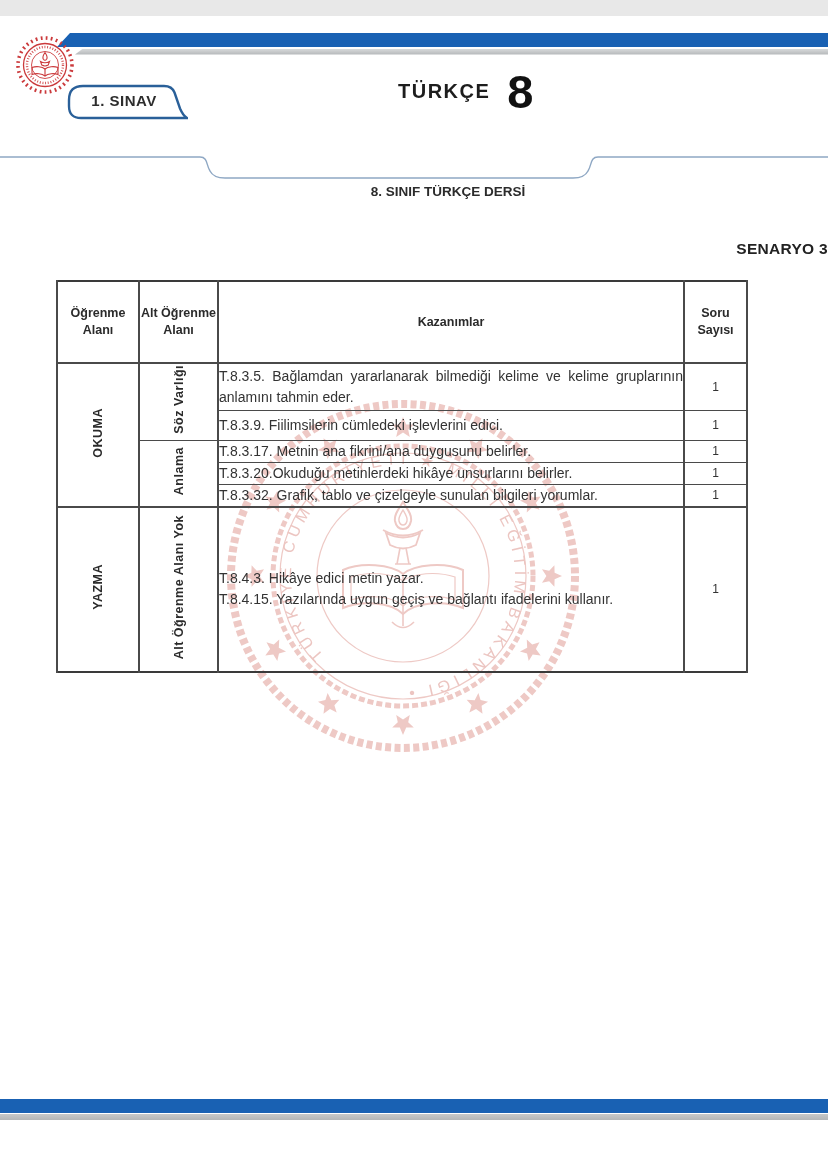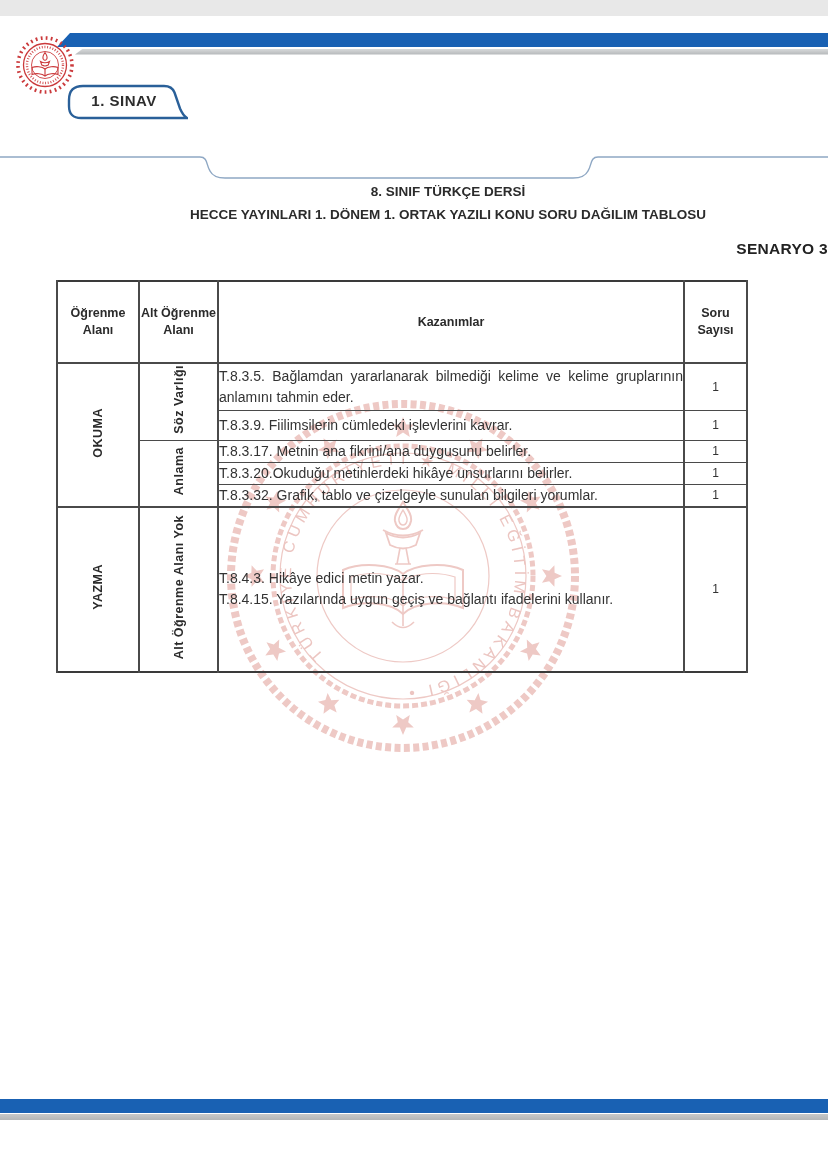--- a/index.html
+++ b/index.html
@@ -84,28 +84,31 @@
     </g>
   </svg>
 
   <div class="exam-badge">
     <svg width="121" height="36" viewBox="0 0 121 36">
       <path d="M16 2 H97 Q105 2 107.5 8.5 L113 24.5 Q116 31.5 120 34 L14 34 Q2 34 2 22 V16 Q2 2 16 2 Z" fill="#ffffff" stroke="#2a6099" stroke-width="2.4"></path>
     </svg>
     <span class="lbl">1. SINAV</span>
   </div>
 
+  <div class="subject-block">
+    <span class="subject-name">TÜRKÇE</span>
+    <span class="grade-num">8</span>
+  </div>
 
   <svg class="header-rule" viewBox="0 0 828 28">
     <path d="M0 2 H200 C208 2 206 10 210 16 Q213.5 23 225 23 H573 Q584.5 23 588 16 C592 10 590 2 598 2 H828" fill="none" stroke="#8fa8c4" stroke-width="1.4"></path>
   </svg>
 
   <div class="titles">
     <div class="title-line1">8. SINIF TÜRKÇE DERSİ</div>
-    <div class="title-line2">HECCE YAYINLARI 1. DÖNEM 1. ORTAK YAZILI KONU SORU DAĞILIM TABLOSU</div>
   </div>
   <div class="scenario">SENARYO 3</div>
 
   <svg class="watermark" viewBox="0 0 360 360">
     <defs>
       <path id="wm-textcircle" d="M100.8 259.2 A112 112 0 0 1 259.2 100.8 A112 112 0 0 1 100.8 259.2"></path>
       <g id="wm-star">
         <path d="M0 -11 L3.2 -3.6 L10.8 -3.4 L5.2 1.8 L6.8 9 L0 4.6 L-6.8 9 L-5.2 1.8 L-10.8 -3.4 L-3.2 -3.6 Z" fill="#eec9c5"></path>
       </g>
     </defs>
@@ -163,21 +166,21 @@
       <td class="vcell" rowspan="5">
         <span class="vtext">OKUMA</span>
       </td>
       <td class="vcell" rowspan="2">
         <span class="vtext">Söz Varlığı</span>
       </td>
       <td class="kaz justify">T.8.3.5. Bağlamdan yararlanarak bilmediği kelime ve kelime gruplarının anlamını tahmin eder.</td>
       <td class="cnt">1</td>
     </tr>
     <tr class="r2">
-      <td class="kaz">T.8.3.9. Fiilimsilerin cümledeki işlevlerini kavrar.</td>
+      <td class="kaz">T.8.3.9. Fiilimsilerin cümledeki işlevlerini edici.</td>
       <td class="cnt">1</td>
     </tr>
     <tr class="r3">
       <td class="vcell" rowspan="3">
         <span class="vtext">Anlama</span>
       </td>
       <td class="kaz">T.8.3.17. Metnin ana fikrini/ana duygusunu belirler.</td>
       <td class="cnt">1</td>
     </tr>
     <tr class="r4">

